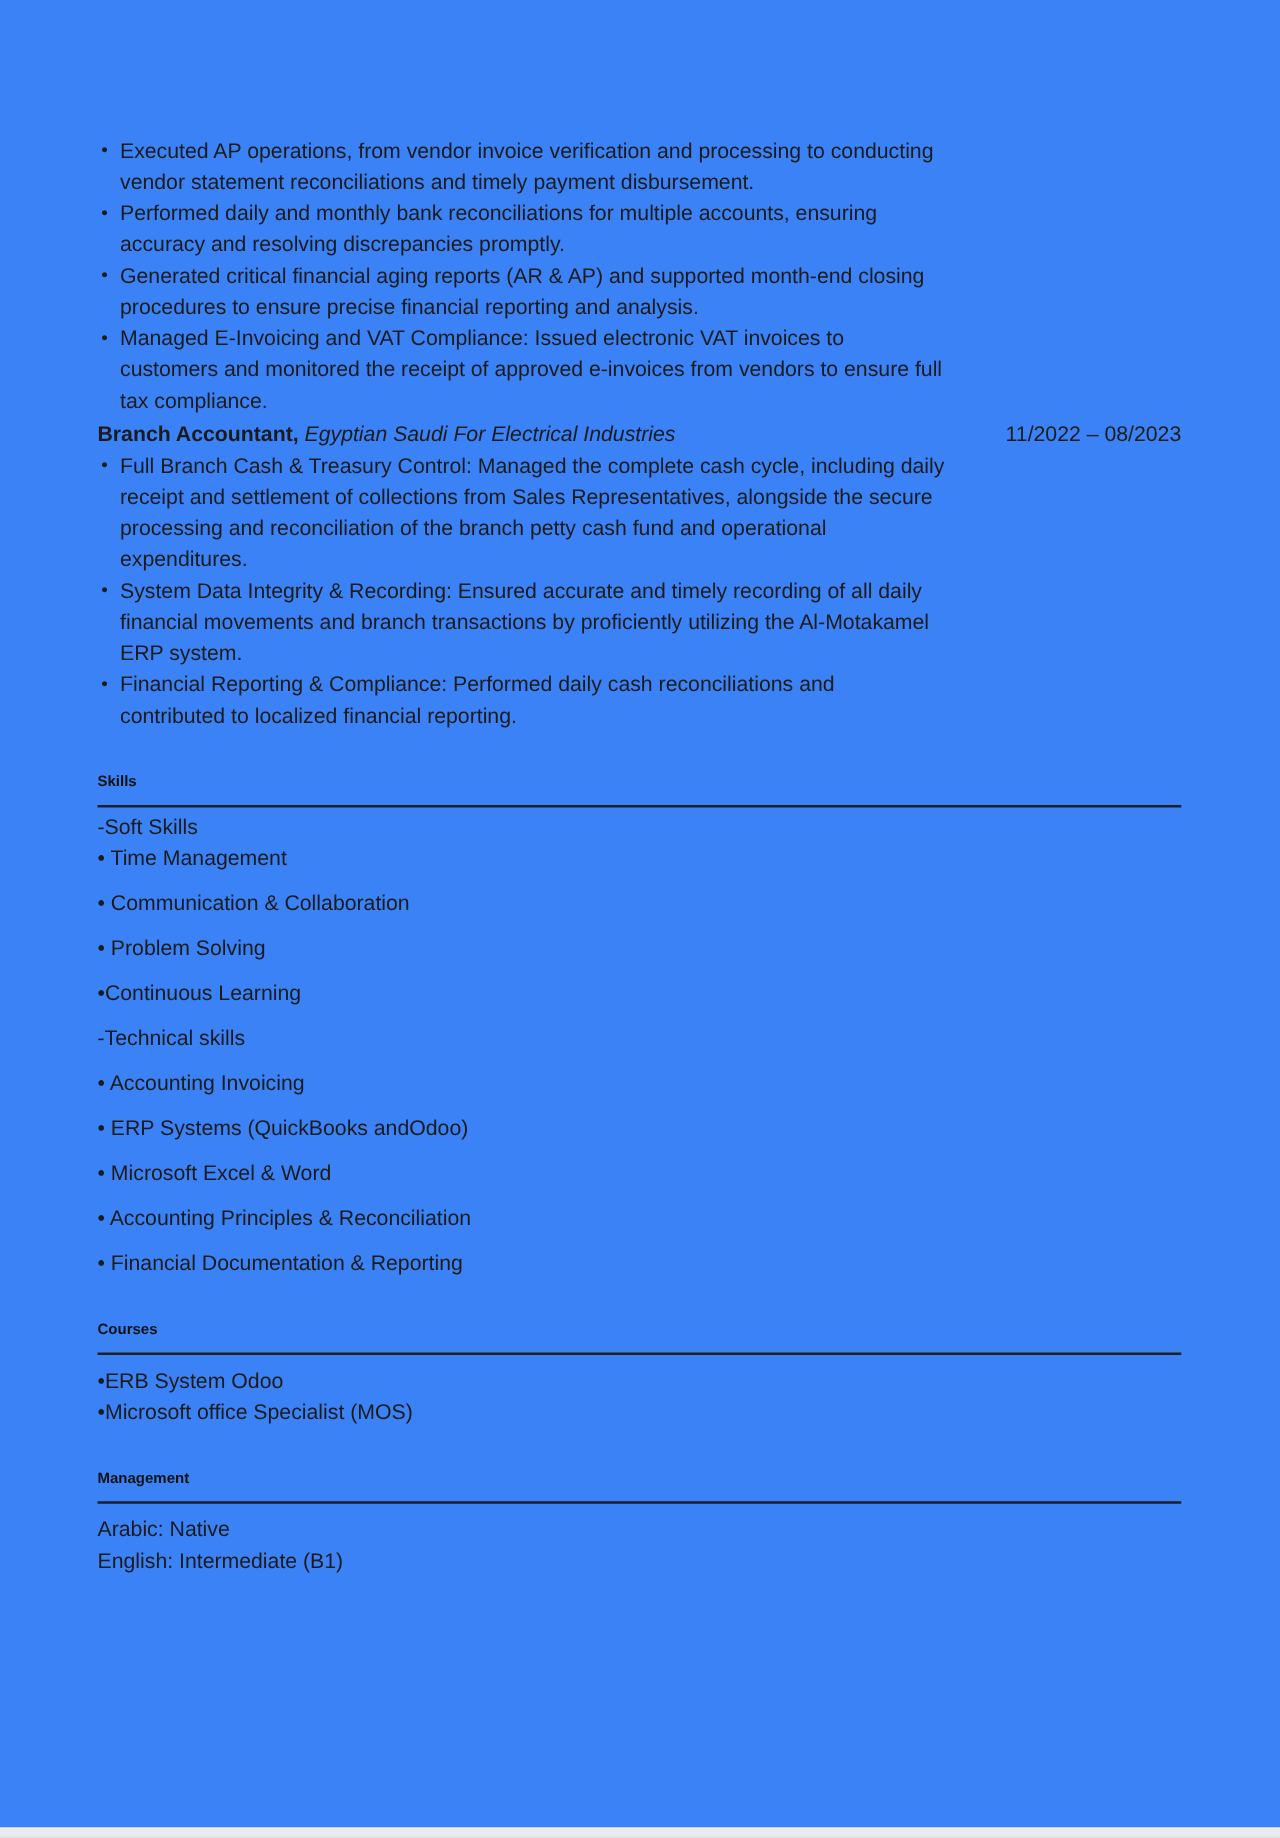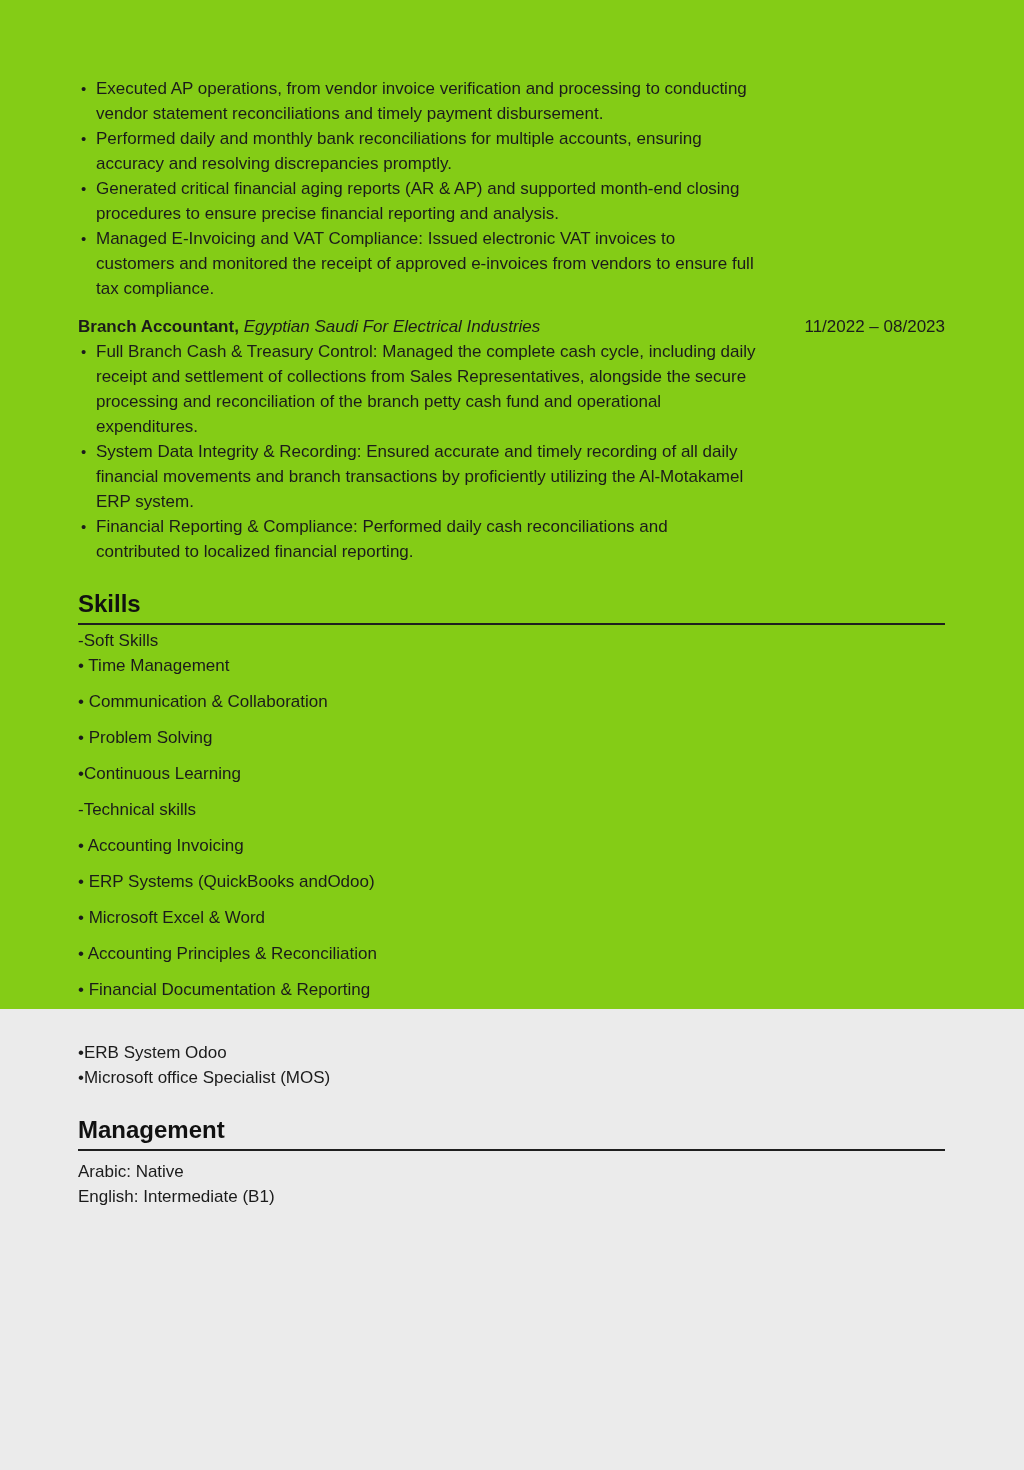--- a/index.html
+++ b/index.html
@@ -11,24 +11,24 @@
   }
   .viewport {
     width: 1024px;
     height: 1470px;
     margin: 0 auto;
     background: #ebebeb;
     overflow: hidden;
   }
   .page {
     width: 1024px;
-    height: 1009px;
-    background: #84cc16;
+    height: 1462px;
+    background: #3b82f6;
     color: #1b1b1b;
-    padding: 76px 79px 0 78px;
+    padding: 108px 79px 0 78px;
     font-size: 17px;
     line-height: 25px;
   }
   
   ul.bullets {
     margin: 0;
     padding: 0;
     list-style: none;
     max-width: 678px;
   }
@@ -42,29 +42,29 @@
     position: absolute;
     left: 3px;
     top: 0;
     font-size: 15px;
   }
   
   .job-header {
     display: flex;
     justify-content: space-between;
     align-items: baseline;
-    margin-top: 13px;
+    margin-top: 2px;
   }
   .job-role { font-weight: bold; }
   .job-company { font-style: italic; }
   .job-dates { white-space: nowrap; }
   
   .section { margin-top: 28px; }
   .section-heading {
-    font-size: 24px;
+    font-size: 12px;
     font-weight: bold;
     margin: 0;
     line-height: 24px;
     color: #111111;
   }
   .section-divider {
     border: none;
     border-top: 2px solid #1f1f1f;
     margin: 7px 0 0 0;
   }
@@ -122,20 +122,21 @@
       <div class="skill-line">•Continuous Learning</div>
       <div class="skill-line">-Technical skills</div>
       <div class="skill-line">• Accounting Invoicing</div>
       <div class="skill-line">• ERP Systems (QuickBooks andOdoo)</div>
       <div class="skill-line">• Microsoft Excel &amp; Word</div>
       <div class="skill-line">• Accounting Principles &amp; Reconciliation</div>
       <div class="skill-line tight">• Financial Documentation &amp; Reporting</div>
     </section>
 
     <section class="section">
+      <h2 class="section-heading">Courses</h2>
       <hr class="section-divider">
       <div class="line-group">
         <div class="plain-line">•ERB System Odoo</div>
         <div class="plain-line">•Microsoft office Specialist (MOS)</div>
       </div>
     </section>
 
     <section class="section">
       <h2 class="section-heading">Management</h2>
       <hr class="section-divider">

